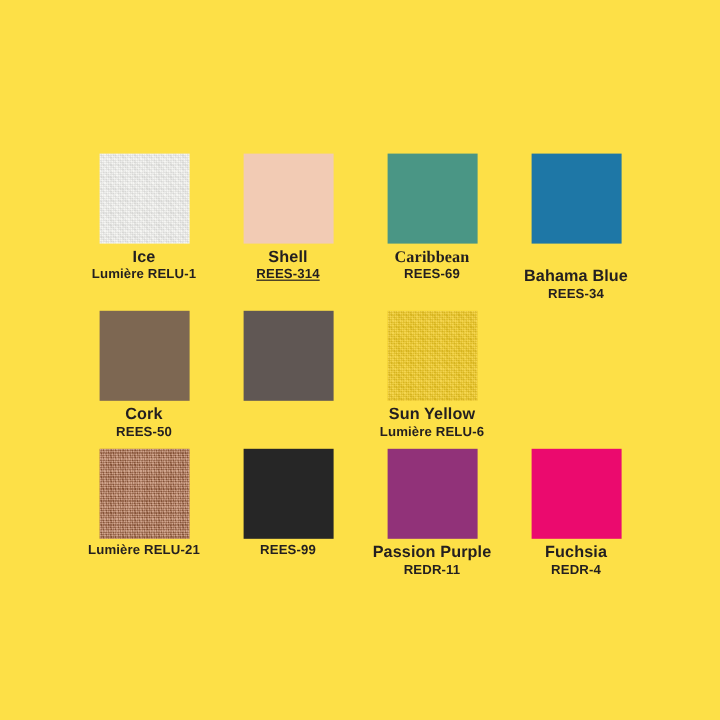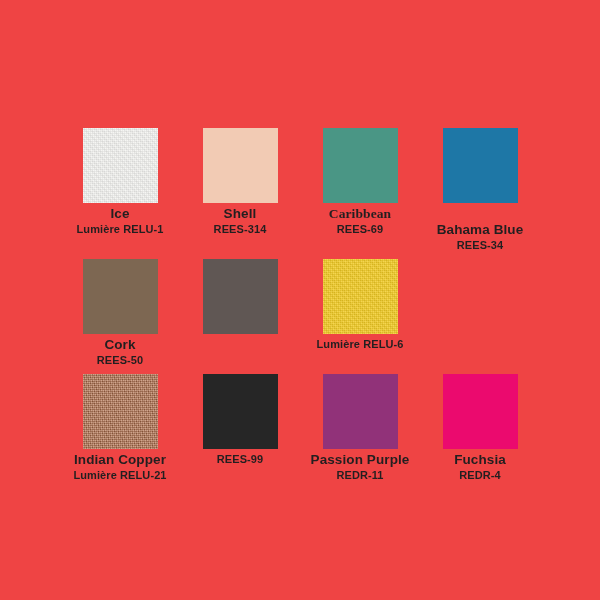--- a/index.html
+++ b/index.html
@@ -99,37 +99,37 @@
     line-height: 15px;
     font-weight: 700;
     color: #231f20;
     letter-spacing: 0.1px;
     white-space: nowrap;
   }
 </style>
 </head>
 <body style="background-color: rgb(255, 255, 255);">
 
-<div id="swatch-chart" style="background-color: #ef4444;">
+<div id="swatch-chart" style="background-color: #fde047;">
 
   <div class="grid">
 
     <div class="row">
       <div class="cell">
         <div class="swatch textured" style="background-color: rgb(243, 243, 240);"></div>
         <div class="labels">
           <div class="color-name" style="color: rgb(35, 31, 32);">Ice</div>
           <div class="color-code" style="color: rgb(35, 31, 32);">Lumière RELU-1</div>
         </div>
       </div>
       <div class="cell">
         <div class="swatch" style="background-color: rgb(242, 203, 180);"></div>
         <div class="labels">
           <div class="color-name" style="color: rgb(35, 31, 32);">Shell</div>
-          <div class="color-code" style="color: rgb(35, 31, 32);">REES-314</div>
+          <div class="color-code" style="color: rgb(35, 31, 32); text-decoration: underline;">REES-314</div>
         </div>
       </div>
       <div class="cell">
         <div class="swatch" style="background-color: rgb(74, 150, 133);"></div>
         <div class="labels">
           <div class="color-name" style="color: rgb(35, 31, 32); font-family: Liberation Serif, serif;">Caribbean</div>
           <div class="color-code" style="color: rgb(35, 31, 32);">REES-69</div>
         </div>
       </div>
       <div class="cell">
@@ -148,30 +148,30 @@
           <div class="color-name" style="color: rgb(35, 31, 32);">Cork</div>
           <div class="color-code" style="color: rgb(35, 31, 32);">REES-50</div>
         </div>
       </div>
       <div class="cell">
         <div class="swatch" style="background-color: rgb(96, 87, 84);"></div>
       </div>
       <div class="cell">
         <div class="swatch textured" style="background-color: rgb(242, 203, 34);"></div>
         <div class="labels">
+          <div class="color-name" style="color: rgb(35, 31, 32);">Sun Yellow</div>
           <div class="color-code" style="color: rgb(35, 31, 32);">Lumière RELU-6</div>
         </div>
       </div>
     </div>
 
     <div class="row">
       <div class="cell">
         <div class="swatch textured-strong" style="background-color: rgb(181, 113, 76);"></div>
         <div class="labels">
-          <div class="color-name" style="color: rgb(35, 31, 32);">Indian Copper</div>
           <div class="color-code" style="color: rgb(35, 31, 32);">Lumière RELU-21</div>
         </div>
       </div>
       <div class="cell">
         <div class="swatch" style="background-color: rgb(38, 38, 38);"></div>
         <div class="labels">
           <div class="color-code" style="color: rgb(35, 31, 32);">REES-99</div>
         </div>
       </div>
       <div class="cell">

